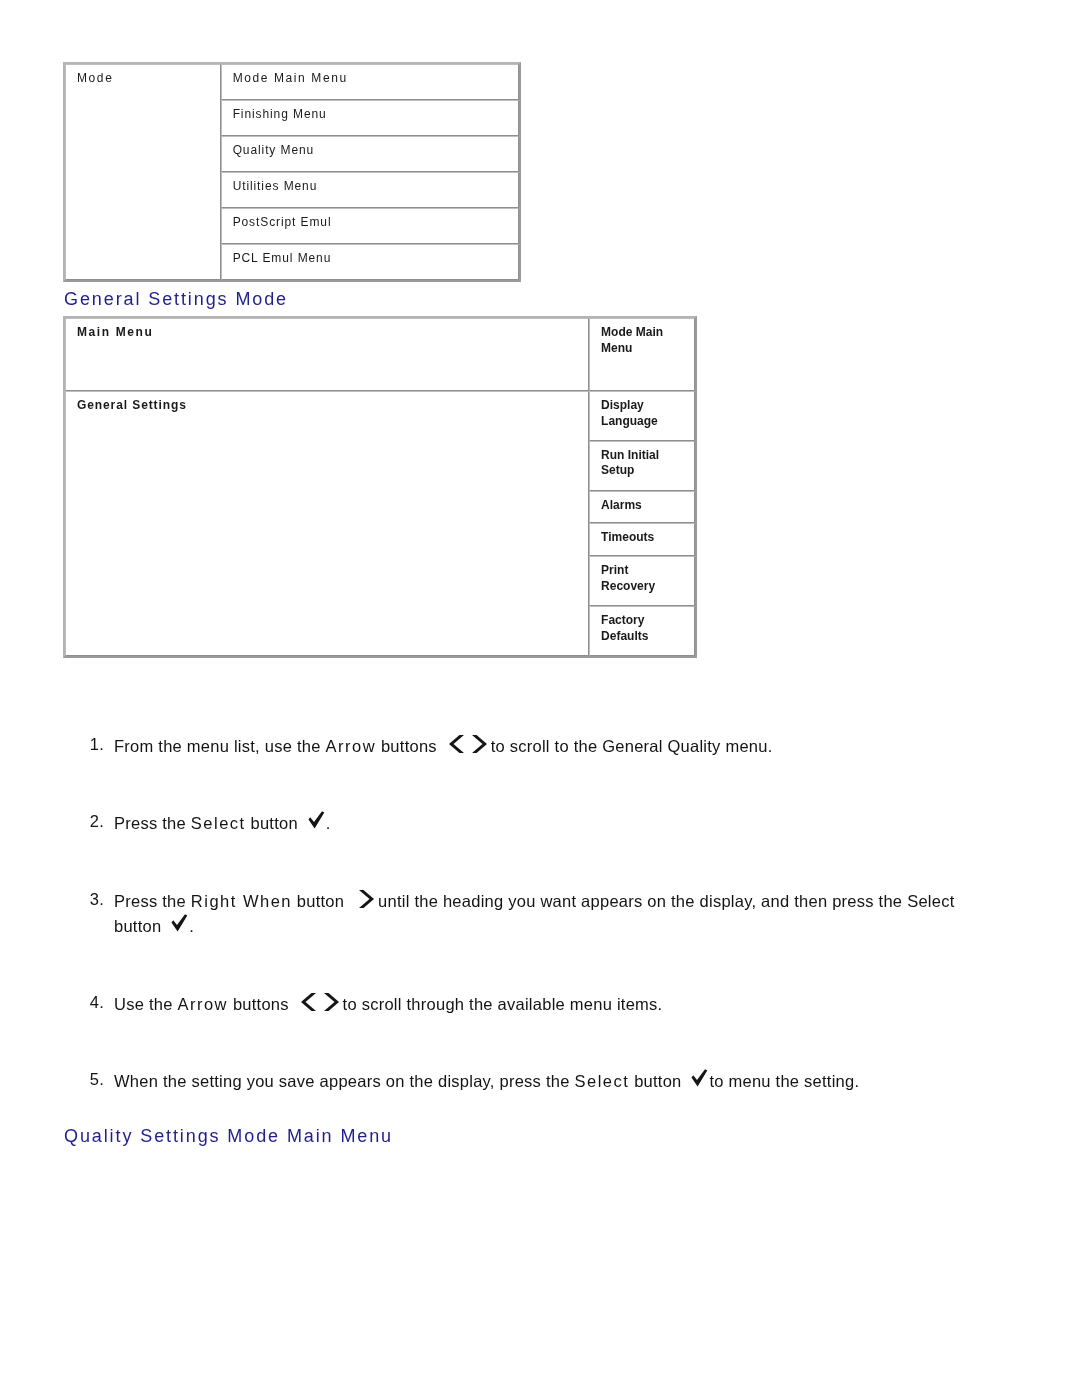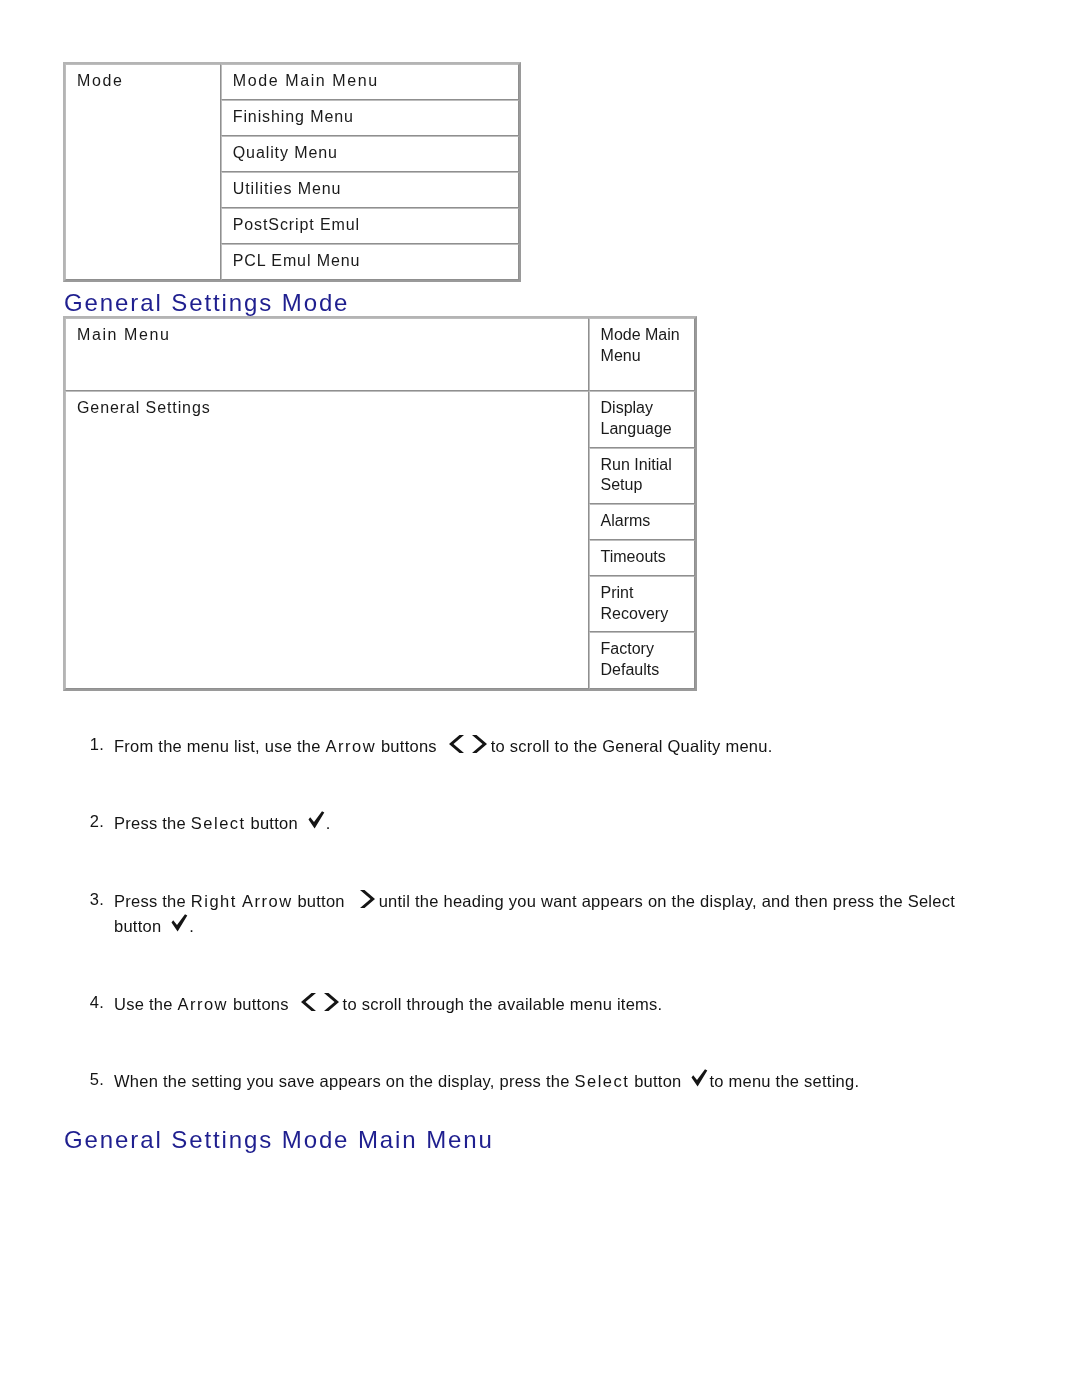--- a/index.html
+++ b/index.html
@@ -36,21 +36,21 @@
     border-bottom-color: #9a9a9a;
   }
   .doc-table td {
     border: 1px solid #a8a8a8;
     border-top-color: #bdbdbd;
     border-left-color: #bdbdbd;
     border-right-color: #8f8f8f;
     border-bottom-color: #8f8f8f;
     padding: 6px 10px 7px 11px;
     vertical-align: top;
-    font-size: 16px;
+    font-size: 12px;
     line-height: 1.30;
     color: #1a1a1a;
     background: #ffffff;
   }
 
   
   #table-mode {
     position: absolute;
     left: 63px;
     top: 62px;
@@ -59,35 +59,36 @@
   #table-mode td.c1 { width: 142px; }
   #table-mode td.c2 { width: 296px; }
   #table-mode td { height: 21px; }
 
   .sp { letter-spacing: 1.6px; }
   .sp-sm { letter-spacing: 0.9px; }
 
   
   .heading {
     position: absolute;
-    font-size: 24px;
+    font-size: 18px;
     letter-spacing: 1.9px;
     color: #1f1f8f;
     font-family: "Liberation Sans", sans-serif;
     white-space: nowrap;
   }
   #heading-gsm { left: 64px; top: 289px; }
   #heading-gsmm { left: 64px; top: 1126px; }
 
   
   #table-gs {
     position: absolute;
     left: 63px;
     top: 316px;
     width: 634px;
+    font-weight: bold;
   }
   #table-gs td.left { width: 520px; }
   #table-gs td.right { width: 84px; }
 
   #table-gs td.left-main  { height: 58px; }
   #table-gs td.left-tall  { height: 250px; }
 
   
   .steps {
     position: absolute;
@@ -238,21 +239,21 @@
     <li class="step">
       <span class="step-num">2.</span>
       <span>Press the </span><span class="sp-strong">Select</span><span> button </span><span class="icon-inline ico-check"><svg width="19" height="22" viewBox="0 0 19 22">
             <path d="M1.5 9.5 L3.2 7.2 L7.0 12.0 L15.0 1.2 L17.3 2.6 L7.6 18.5 Z" fill="#151515"></path>
           </svg></span><span>.</span>
     </li>
     <li class="gap-2"></li>
 
     <li class="step">
       <span class="step-num">3.</span>
-      <span>Press the </span><span class="sp-strong">Right Arrow</span><span> button </span><span class="icon-inline ico-right"><svg width="22" height="22" viewBox="0 0 22 22">
+      <span>Press the </span><span class="sp-strong">Right When</span><span> button </span><span class="icon-inline ico-right"><svg width="22" height="22" viewBox="0 0 22 22">
             <path d="M5 2 L15.5 11 L5 20 L9.5 20 L20 11 L9.5 2 Z" fill="#151515"></path>
           </svg></span><span>until the heading you want appears on the display, and then press the </span><span>Select button </span><span class="icon-inline ico-check"><svg width="19" height="22" viewBox="0 0 19 22">
             <path d="M1.5 9.5 L3.2 7.2 L7.0 12.0 L15.0 1.2 L17.3 2.6 L7.6 18.5 Z" fill="#151515"></path>
           </svg></span><span>.</span>
     </li>
     <li class="gap-3"></li>
 
     <li class="step">
       <span class="step-num">4.</span>
       <span>Use the </span><span class="sp-strong">Arrow</span><span> buttons </span><span class="icon-inline ico-arrows"><svg width="42" height="22" viewBox="0 0 42 22">
@@ -264,15 +265,15 @@
 
     <li class="step">
       <span class="step-num">5.</span>
       <span>When the setting you save appears on the display, press the </span><span class="sp-strong">Select</span><span> button </span><span class="icon-inline ico-check"><svg width="19" height="22" viewBox="0 0 19 22">
             <path d="M1.5 9.5 L3.2 7.2 L7.0 12.0 L15.0 1.2 L17.3 2.6 L7.6 18.5 Z" fill="#151515"></path>
           </svg></span><span>to menu the setting.</span>
     </li>
 
   </ol>
 
-  <div id="heading-gsmm" class="heading">General Settings Mode Main Menu</div>
+  <div id="heading-gsmm" class="heading">Quality Settings Mode Main Menu</div>
 
 </div>
 
 </body></html>

